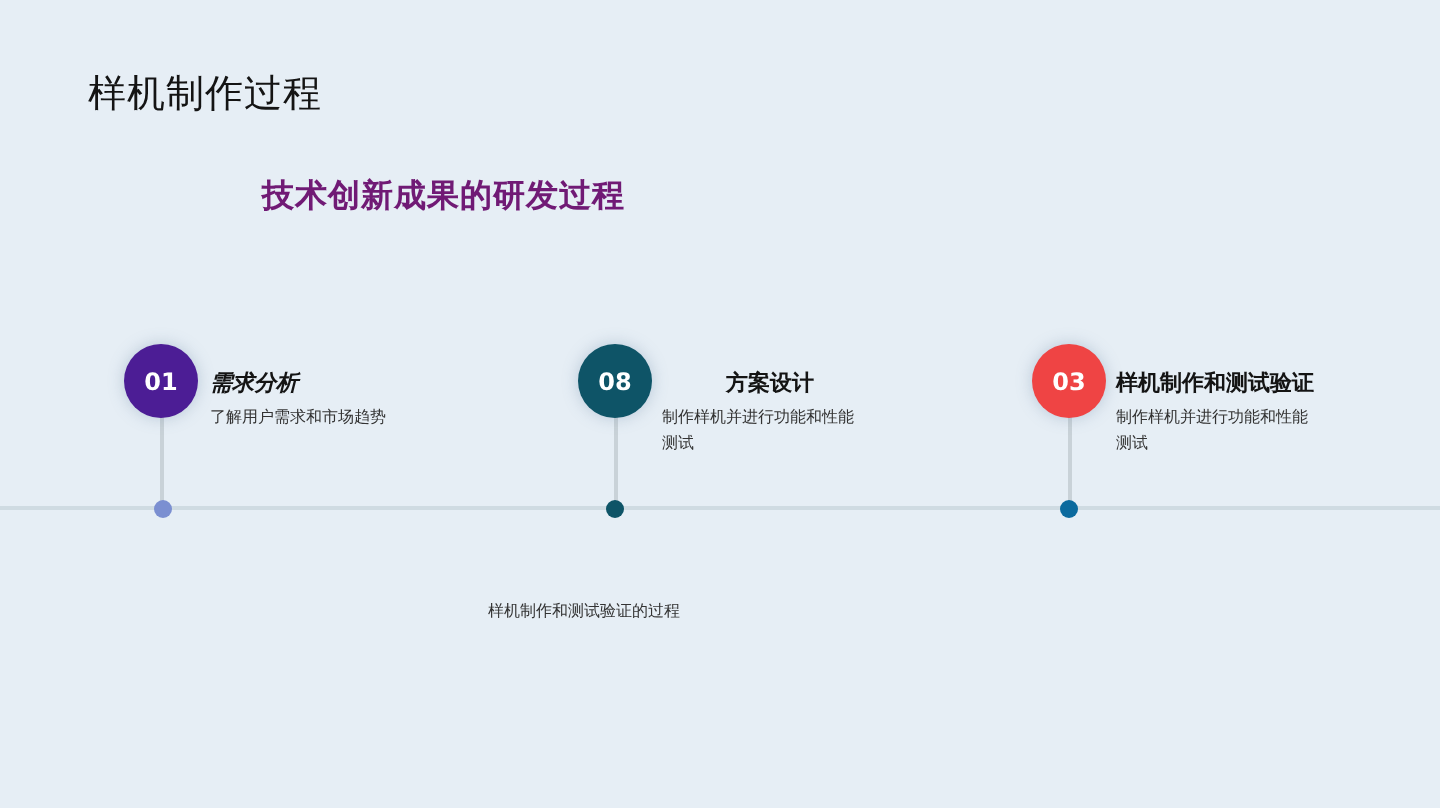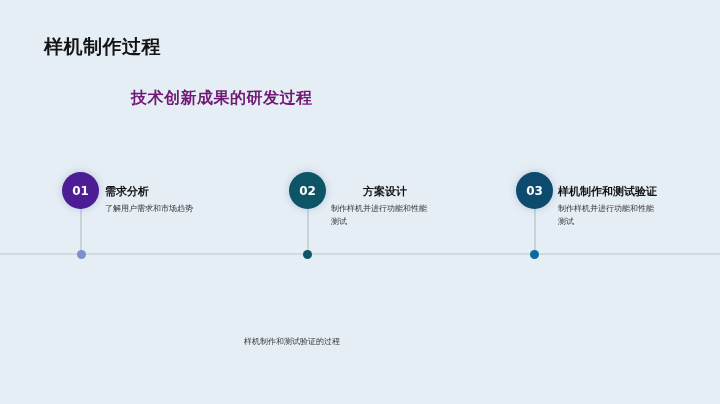--- a/index.html
+++ b/index.html
@@ -2,61 +2,61 @@
 <html><head>
 <meta charset="utf-8">
 <style>
   html, body { margin:0; padding:0; }
   body {
     width:720px; height:404px; overflow:hidden;
     background:#e6eef5;
     font-family:"DejaVu Sans","Liberation Sans",sans-serif;
     position:relative; color:#1a1a1a;
   }
-  .title { position:absolute; left:44px; top:34px; font-size:19px; font-weight:bold; color:#141414; letter-spacing:0.5px; }
+  .title { position:absolute; left:44px; top:34px; font-size:19px; font-weight:normal; color:#141414; letter-spacing:0.5px; }
   .subtitle { position:absolute; left:131px; top:88px; font-size:16px; font-weight:bold; color:#701a75; letter-spacing:0.5px; }
   .timeline-line { position:absolute; left:0; top:253px; width:720px; height:2px; background:#cfdbe2; }
   .step { position:absolute; top:172px; }
   .step .stem { position:absolute; width:2px; background:#c9d2d8; top:36px; height:46px; }
   .step .circle {
     position:absolute; width:37px; height:37px; border-radius:50%;
     color:#fff; font-size:12px; font-weight:bold;
     display:flex; align-items:center; justify-content:center;
     box-shadow:0 0 8px rgba(100,130,160,0.35);
   }
   .step .dot { position:absolute; width:9px; height:9px; border-radius:50%; top:78px; }
   .step .label { position:absolute; top:12px; font-size:11px; font-weight:bold; color:#141414; white-space:nowrap; }
   .step .desc { position:absolute; top:30px; font-size:8px; color:#333; line-height:13px; width:80px; }
-  .caption { position:absolute; left:0; width:584px; top:300px; text-align:center; font-size:8px; color:#333;margin-top:36px; }
+  .caption { position:absolute; left:0; width:584px; top:300px; text-align:center; font-size:8px; color:#333; }
 </style>
 </head>
 <body>
 
 <div class="title">样机制作过程</div>
 <div class="subtitle">技术创新成果的研发过程</div>
 
 <div class="timeline-line"></div>
 
 <div class="step" style="left:62px;">
   <div class="stem" style="left:18px;"></div>
   <div class="circle" style="left:0;top:0;background:#4c1d95;">01</div>
   <div class="dot" style="left:15px;background:#7b8fd1;"></div>
-  <div class="label" style="left:43px;">需求分析</div>
+  <div class="label" style="left:43px;font-style:italic;">需求分析</div>
   <div class="desc" style="left:43px;width:130px;">了解用户需求和市场趋势</div>
 </div>
 
 <div class="step" style="left:289px;">
   <div class="stem" style="left:18px;"></div>
-  <div class="circle" style="left:0;top:0;background:#0e5467;">02</div>
+  <div class="circle" style="left:0;top:0;background:#0e5467;">08</div>
   <div class="dot" style="left:14px;background:#0e5467;"></div>
   <div class="label" style="left:42px;margin-left:32px;">方案设计</div>
   <div class="desc" style="left:42px;width:102px;">制作样机并进行功能和性能测试</div>
 </div>
 
 <div class="step" style="left:516px;">
   <div class="stem" style="left:18px;"></div>
-  <div class="circle" style="left:0;top:0;background:#0c4a6e;">03</div>
+  <div class="circle" style="left:0;top:0;background:#ef4444;">03</div>
   <div class="dot" style="left:14px;background:#0b6a9e;"></div>
   <div class="label" style="left:42px;text-align:right;">样机制作和测试验证</div>
   <div class="desc" style="left:42px;width:102px;">制作样机并进行功能和性能测试</div>
 </div>
 
 <div class="caption">样机制作和测试验证的过程</div>
 
 </body></html>

